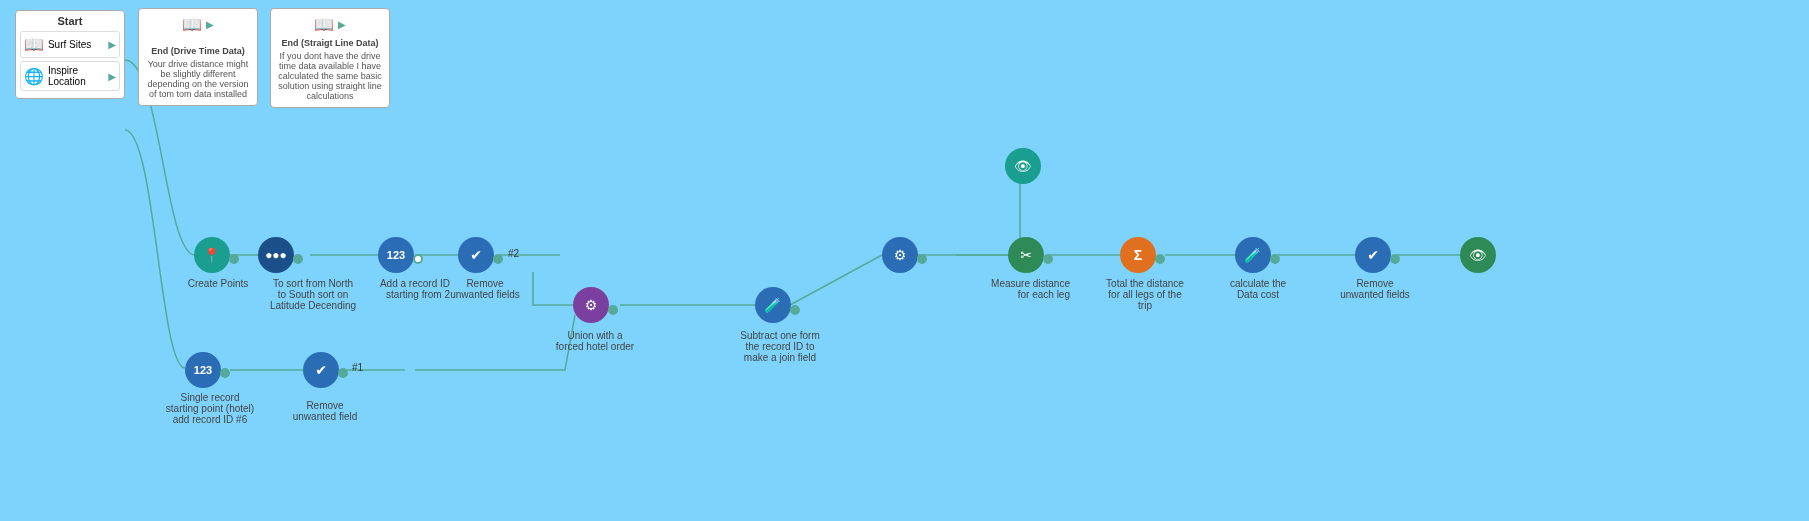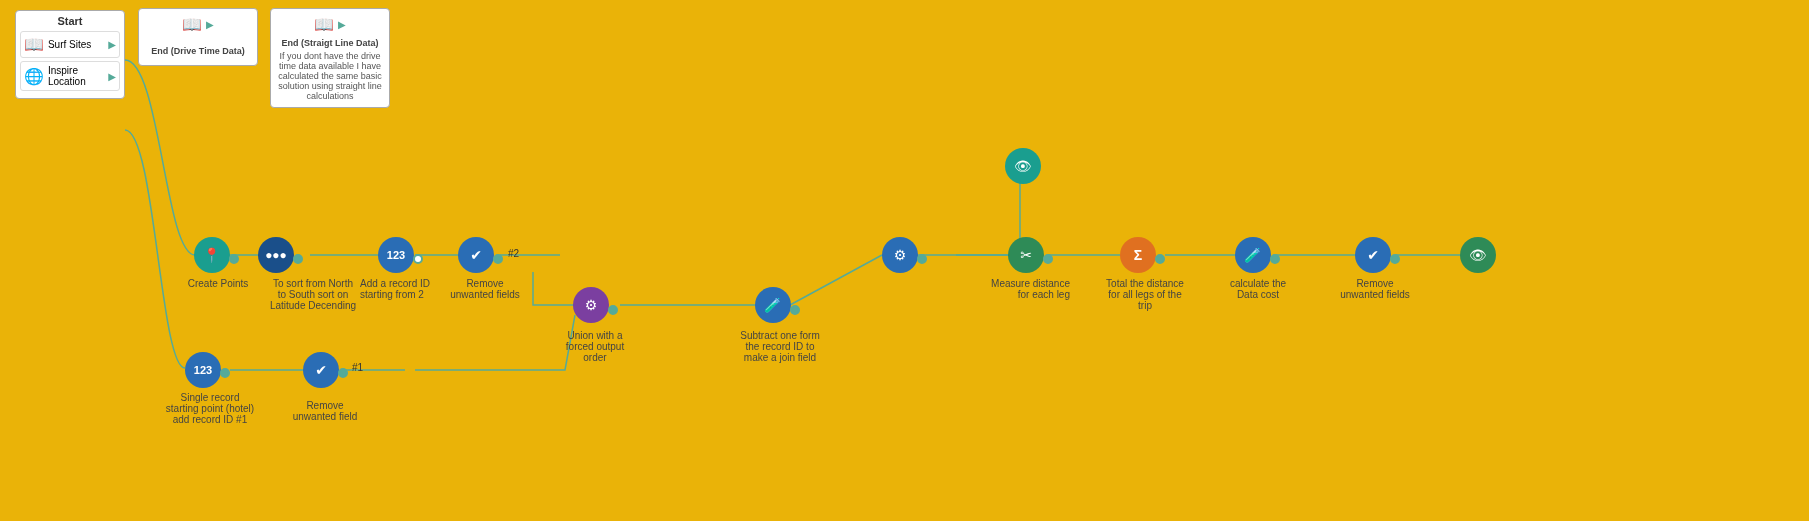--- a/index.html
+++ b/index.html
@@ -8,21 +8,21 @@
       font-family: Arial, sans-serif;
       font-size: 11px;
       overflow: auto;
       width: 1809px;
       height: 521px;
     }
     .canvas {
       position: relative;
       width: 1809px;
       height: 521px;
-      background: #eab308;
+      background: #7dd3fc;
     }
     
     .start-box {
       position: absolute;
       left: 15px;
       top: 10px;
       width: 110px;
       border: 1px solid #aaa;
       border-radius: 4px;
       background: white;
@@ -152,20 +152,21 @@
       <span style="margin-left:auto;font-size:10px;color:#5a9">▶</span>
     </div>
   </div>
 
   <div class="end-box" style="left:138px;top:8px;width:120px;">
     <div style="display:flex;align-items:center;justify-content:center;gap:4px;margin-bottom:4px;">
       <span style="font-size:16px;color:#1a9e8f">📖</span>
       <span style="font-size:10px;color:#5a9">▶</span>
     </div>
     <div style="font-weight:bold;font-size:9px;color:#444;margin-bottom:3px;margin-top:12px;">End (Drive Time Data)</div>
+    <div style="font-size:9px;color:#555;">Your drive distance might be slightly different depending on the version of tom tom data installed</div>
   </div>
 
   <div class="end-box" style="left:270px;top:8px;width:120px;">
     <div style="display:flex;align-items:center;justify-content:center;gap:4px;margin-bottom:4px;">
       <span style="font-size:16px;color:#1a9e8f">📖</span>
       <span style="font-size:10px;color:#5a9">▶</span>
     </div>
     <div style="font-weight:bold;font-size:9px;color:#444;margin-bottom:3px;">End (Straigt Line Data)</div>
     <div style="font-size:9px;color:#555;">If you dont have the drive time data available I have calculated the same basic solution using straight line calculations</div>
   </div>
@@ -179,49 +180,49 @@
   <div class="node-icon dark-blue" style="left:258px;top:237px;">
     <span style="font-size:12px;color:white;font-weight:bold;">●●●</span>
   </div>
   <div class="small-connector filled" style="left:293px;top:254px;"></div>
   <div style="position:absolute;left:240px;top:278px;width:90px;text-align:center;font-size:10px;color:#444;margin-left:28px;">To sort from North to South sort on Latitude Decending</div>
 
   <div class="node-icon blue" style="left:378px;top:237px;">
     <span style="font-size:11px;color:white;font-weight:bold;">123</span>
   </div>
   <div class="small-connector" style="left:413px;top:254px;"></div>
-  <div style="position:absolute;left:360px;top:278px;width:90px;text-align:left;font-size:10px;color:#444;">Add a record ID starting from 2</div>
+  <div style="position:absolute;left:360px;top:278px;width:90px;text-align:right;font-size:10px;color:#444;">Add a record ID starting from 2</div>
 
   <div class="node-icon blue" style="left:458px;top:237px;">
     <span style="font-size:14px;color:white;">✔</span>
   </div>
   <div class="small-connector filled" style="left:493px;top:254px;"></div>
 
   <div style="position:absolute;left:508px;top:248px;font-size:10px;color:#333;">#2</div>
   <div style="position:absolute;left:445px;top:278px;width:80px;text-align:center;font-size:10px;color:#444;">Remove unwanted fields</div>
 
   <div class="node-icon blue" style="left:185px;top:352px;">
     <span style="font-size:11px;color:white;font-weight:bold;">123</span>
   </div>
   <div class="small-connector filled" style="left:220px;top:368px;"></div>
-  <div style="position:absolute;left:165px;top:392px;width:90px;text-align:center;font-size:10px;color:#444;">Single record starting point (hotel) add record ID #1</div>
+  <div style="position:absolute;left:165px;top:392px;width:90px;text-align:center;font-size:10px;color:#444;">Single record starting point (hotel) add record ID #6</div>
 
   <div class="node-icon blue" style="left:303px;top:352px;">
     <span style="font-size:14px;color:white;">✔</span>
   </div>
   <div class="small-connector filled" style="left:338px;top:368px;"></div>
 
   <div style="position:absolute;left:352px;top:362px;font-size:10px;color:#333;">#1</div>
   <div style="position:absolute;left:285px;top:392px;width:80px;text-align:center;font-size:10px;color:#444;margin-top:8px;">Remove unwanted field</div>
 
   <div class="node-icon purple" style="left:573px;top:287px;">
     <span style="font-size:14px;color:white;">⚙</span>
   </div>
   <div class="small-connector filled" style="left:608px;top:305px;"></div>
-  <div style="position:absolute;left:555px;top:330px;width:80px;text-align:center;font-size:10px;color:#444;">Union with a forced output order</div>
+  <div style="position:absolute;left:555px;top:330px;width:80px;text-align:center;font-size:10px;color:#444;">Union with a forced hotel order</div>
 
   <div class="node-icon blue" style="left:755px;top:287px;">
     <span style="font-size:14px;color:white;">🧪</span>
   </div>
   <div class="small-connector filled" style="left:790px;top:305px;"></div>
   <div style="position:absolute;left:735px;top:330px;width:90px;text-align:center;font-size:10px;color:#444;">Subtract one form the record ID to make a join field</div>
 
   <div class="node-icon blue" style="left:882px;top:237px;">
     <span style="font-size:14px;color:white;">⚙</span>
   </div>

